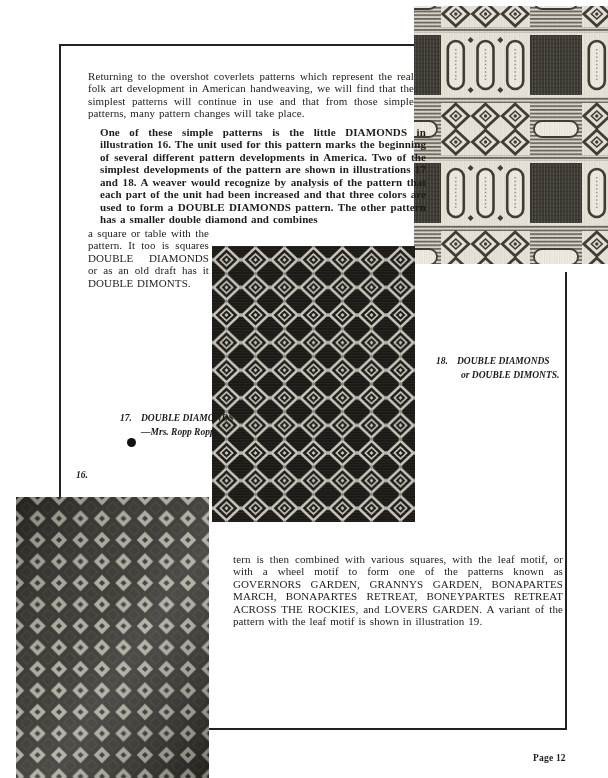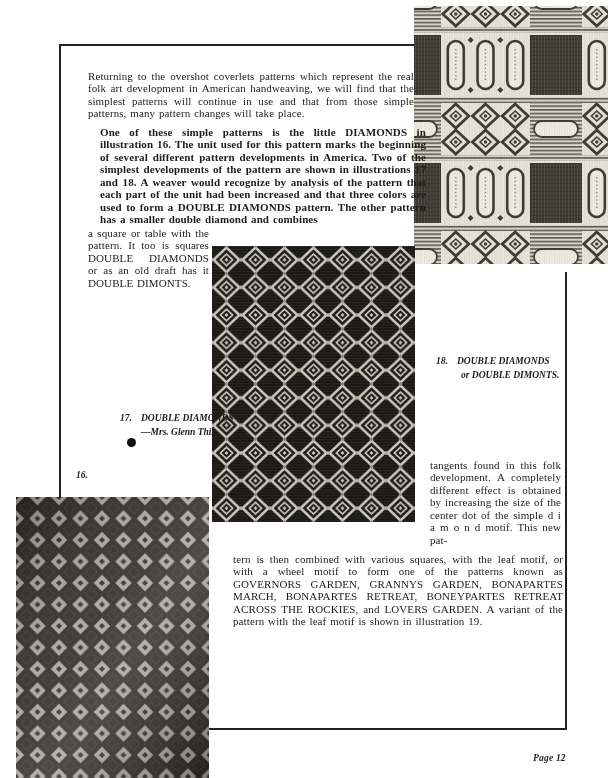--- a/index.html
+++ b/index.html
@@ -36,21 +36,21 @@
 
   .dot{position:absolute; left:127px; top:438px; width:9px; height:9px;
     border-radius:50%; background:#111;}
 
   .fig{position:absolute; margin:0; padding:0; line-height:0;}
   .fig18{left:414px; top:6px;}
   .fig17{left:212px; top:246px;}
   .fig16{left:16px;  top:497px;}
 
   .pagenum{position:absolute; left:533px; top:753px; font-size:9.5px;
-    font-weight:bold; letter-spacing:0.2px;font-style:italic;}
+    font-weight:bold; letter-spacing:0.2px;}
 </style>
 </head>
 <body>
 
 <div class="page">
 
   <div class="rule rule-top"></div>
   <div class="rule rule-left"></div>
   <div class="rule rule-right"></div>
   <div class="rule rule-bottom"></div>
@@ -165,28 +165,27 @@
         </linearGradient>
       </defs>
       <rect width="193" height="281" fill="url(#pt16)"></rect>
       <rect width="193" height="281" fill="url(#tone16)"></rect>
     </svg>
   </figure>
 
   <p class="bodytext para1">Returning to the overshot coverlets patterns which represent the real folk art development in American handweaving, we will find that the simplest patterns will continue in use and that from those simple patterns, many pattern changes will take place.</p>
   <p class="bodytext para2w">One of these simple patterns is the little DIAMONDS in illustration 16. The unit used for this pattern marks the beginning of several different pattern developments in America. Two of the simplest developments of the pattern are shown in illustrations 17 and 18. A weaver would recognize by analysis of the pattern that each part of the unit had been increased and that three colors are used to form a DOUBLE DIAMONDS pattern. The other pattern has a smaller double diamond and combines</p>
   <p class="bodytext para2n">a square or table with the pattern. It too is squares DOUBLE DIAMONDS or as an old draft has it DOUBLE DIMONTS.</p>
-  <p class="bodytext colright">tangents found in this folk development. A completely different effect is obtained by increasing the size of the center dot of the simple d i a m o n d motif. This new pat-</p>
   <p class="bodytext parabottom">tern is then combined with various squares, with the leaf motif, or with a wheel motif to form one of the patterns known as GOVERNORS GARDEN, GRANNYS GARDEN, BONAPARTES MARCH, BONAPARTES RETREAT, BONEYPARTES RETREAT ACROSS THE ROCKIES, and LOVERS GARDEN. A variant of the pattern with the leaf motif is shown in illustration 19.</p>
 
   <div class="caption cap17">
     <span class="capnum">17.</span>
     <span class="capbody">
       <span class="capline">DOUBLE DIAMONDS</span>
-      <span class="capline">—Mrs. Glenn This.</span>
+      <span class="capline">—Mrs. Ropp Ropp.</span>
     </span>
   </div>
 
   <div class="dot"></div>
 
   <div class="caption cap16">
     <span class="capnum">16.</span>
   </div>
 
   <div class="caption cap18">

